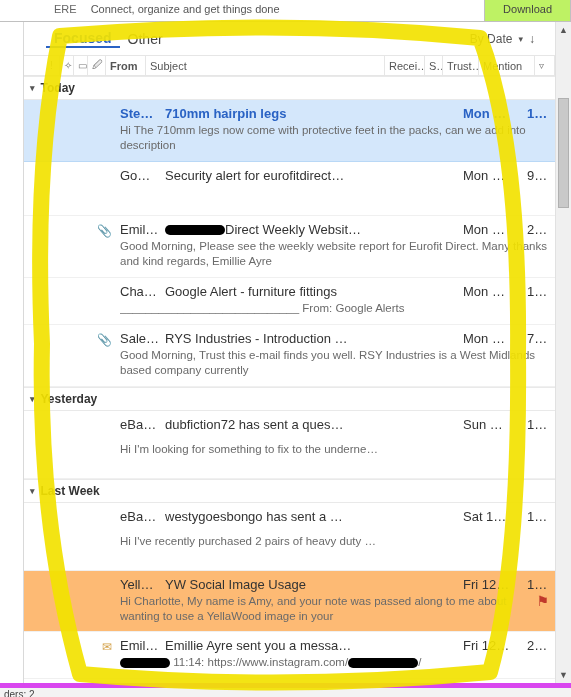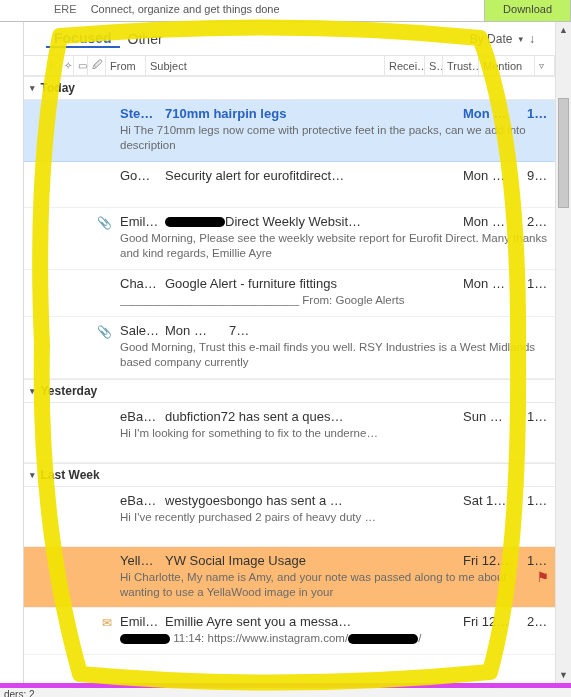--- a/index.html
+++ b/index.html
@@ -21,41 +21,41 @@
   .tabs-row { display:flex; align-items:center; height:34px; padding:0 20px 0 22px; border-bottom:1px solid #e6e6e6;}
   .tabs-row .tab { font-size:14px; padding:0 8px; color:#444; }
   .tabs-row .tab.active { color:#2962c4; border-bottom:2px solid #2962c4; font-weight:600; }
   .tabs-row .spacer { flex:1; }
   .tabs-row .sort { font-size:12px; color:#555; display:flex; align-items:center; gap:6px;}
   .chevd { font-size:9px; color:#555;}
 
   .columns-row { display:flex; align-items:center; height:20px; font-size:11px; color:#555; border-bottom:1px solid #e6e6e6; padding-left:22px;}
   .columns-row .c { border-right:1px solid #e6e6e6; height:100%; display:flex; align-items:center; padding:0 4px; overflow:hidden; white-space:nowrap;}
   .c-flag{width:14px;} .c-bell{width:14px;} .c-pin{width:14px;} .c-att{width:18px;}
-  .c-from{width:40px;} .c-subj{flex:1;} .c-rec{width:40px;} .c-size{width:18px;} .c-cat{width:36px;} .c-men{width:56px;} .c-flg2{width:20px; border-right:0;}
+  .c-from{width:40px;font-weight:bold;} .c-subj{flex:1;} .c-rec{width:40px;} .c-size{width:18px;} .c-cat{width:36px;} .c-men{width:56px;} .c-flg2{width:20px; border-right:0;}
   .icn{font-size:10px; color:#777;}
 
   .list { flex:1; overflow:hidden; }
 
   .group-header { display:flex; align-items:center; gap:6px; font-size:12px; font-weight:600; color:#333; padding:4px 6px; border-bottom:1px solid #e9e9e9; border-top:1px solid #e9e9e9;}
   .group-header .tw { font-size:9px; color:#555;}
 
   .msg { display:flex; padding:6px 6px 8px 6px; border-bottom:1px solid #f0f0f0; position:relative; }
   .msg .gutter { width:90px; display:flex; align-items:flex-start; justify-content:flex-end; padding-right:8px; padding-top:2px;}
   .msg .gutter .att { font-size:12px; color:#555; }
   .msg .gutter .env { font-size:12px; color:#d4a24a; }
   .msg .body { flex:1; min-width:0; }
   .row1 { display:flex; font-size:13px; color:#333; white-space:nowrap; }
   .row1 .from { width:45px; overflow:hidden; text-overflow:ellipsis; }
   .row1 .subject { flex:1; overflow:hidden; text-overflow:ellipsis; }
   .row1 .date { width:64px; }
   .row1 .cnt { width:22px; }
   .msg.unread .row1 { color:#2962c4; font-weight:600; }
   .msg .preview { font-size:11.5px; color:#6a6a6a; line-height:1.3; padding-top:2px; max-height:32px; overflow:hidden;}
-  .msg .preview.single{ white-space:nowrap; text-overflow:ellipsis; overflow:hidden; max-height:16px;}
+  .msg .preview.single{ white-space:nowrap; text-overflow:ellipsis; overflow:hidden; max-height:16px;margin-top:8px;}
   .msg.selected { background:#d4e7fb; border-bottom:1px solid #b9d8f6;}
   .msg.flagged-bg { background:#fdba74; }
   .flag-cell { position:absolute; right:6px; top:50%; transform:translateY(-50%); color:#c0392b; font-size:14px;}
   .redact { display:inline-block; background:#000; border-radius:6px; height:10px; vertical-align:middle;}
 
   
   .annot { position:absolute; pointer-events:none; z-index:50; }
   .annot svg { width:100%; height:100%; overflow:visible;}
 </style>
 </head>
@@ -162,20 +162,21 @@
 From: Google Alerts</div>
         </div>
       </div>
       <div class="msg">
         <div class="gutter">
           <span class="att">📎</span>
         </div>
         <div class="body">
           <div class="row1">
             <span class="from">Sale…</span>
+            <span class="subject">RYS Industries - Introduction …</span>
             <span class="date">Mon …</span>
             <span class="cnt">7…</span>
           </div>
           <div class="preview">Good Morning,  Trust this e-mail finds you well.    RSY Industries is a West Midlands based company currently</div>
         </div>
       </div>
       <div class="group-header">
         <span class="tw">▾</span>
         <span>Yesterday</span>
       </div>

